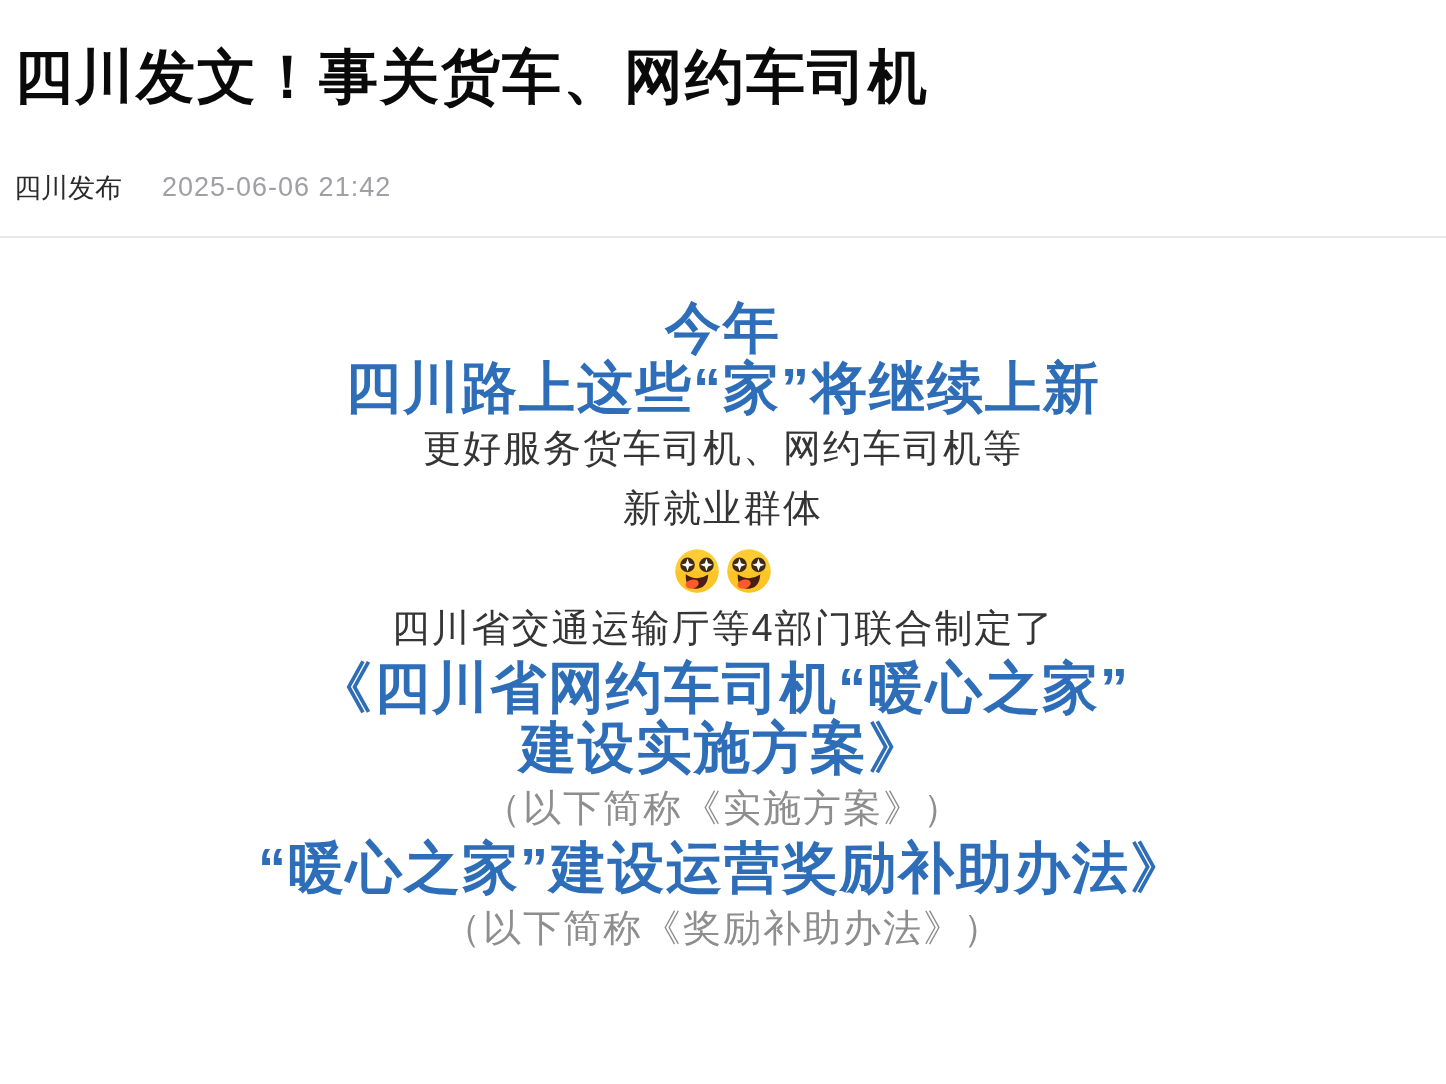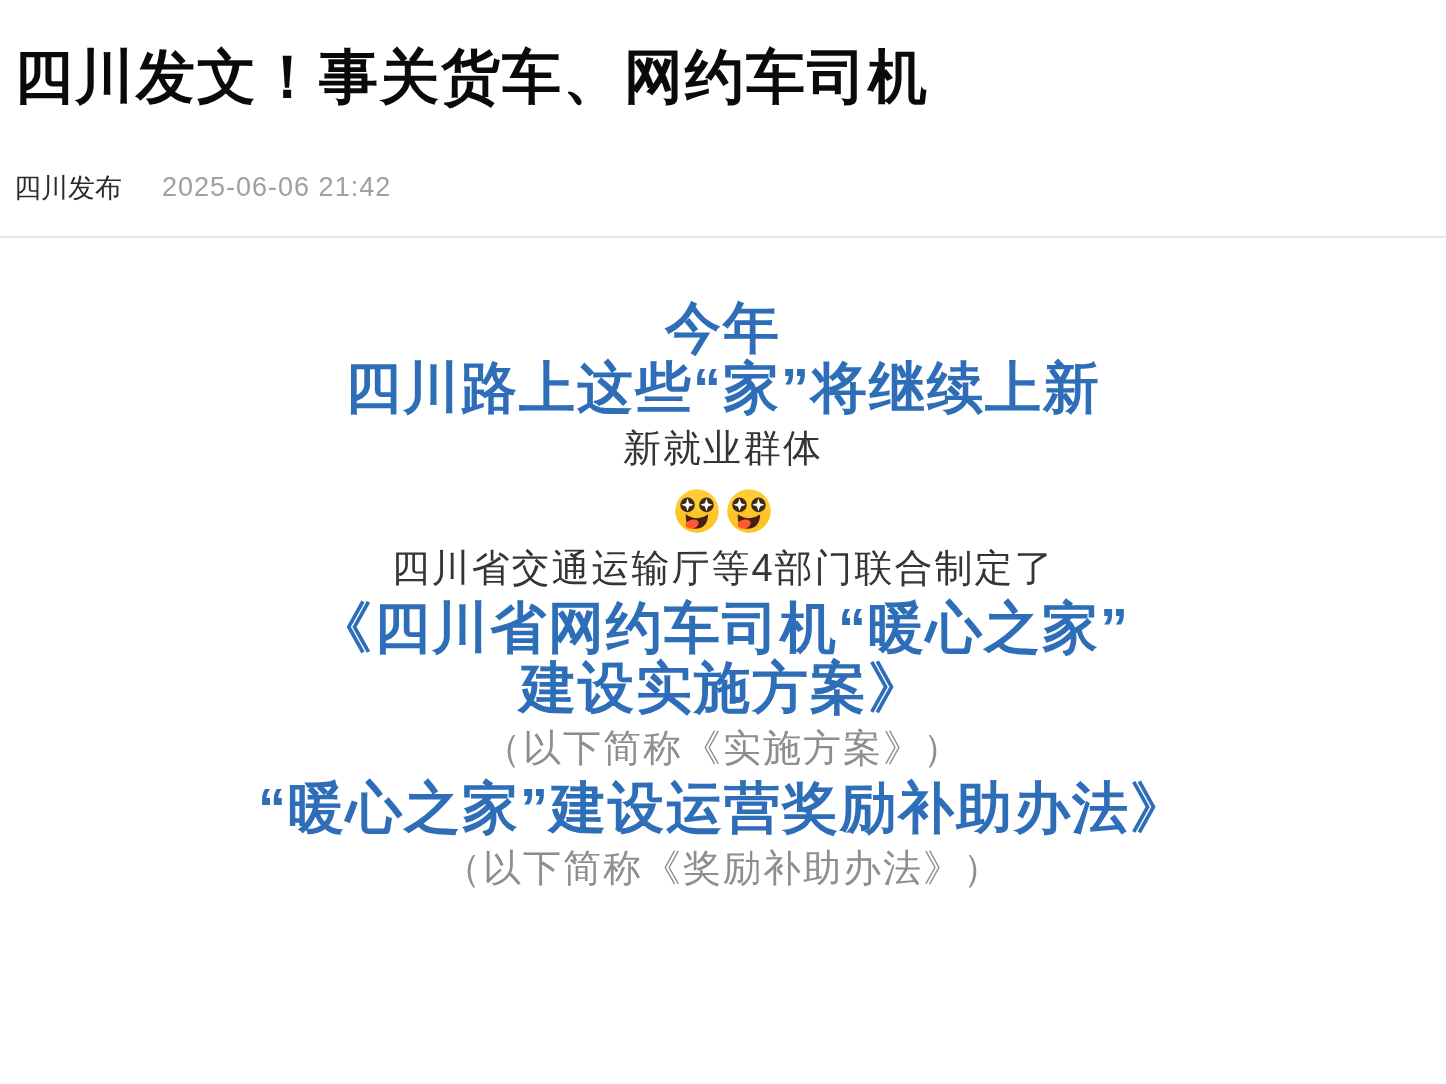--- a/index.html
+++ b/index.html
@@ -84,20 +84,21 @@
   <div class="meta">
     <span class="source">四川发布</span>
     <span class="timestamp">2025-06-06 21:42</span>
   </div>
 
   <hr class="divider">
 
   <div class="article-body">
       <p class="line s-blue">今年</p>
       <p class="line s-blue">四川路上这些“家”将继续上新</p>
+      <p class="line s-dark">更好服务货车司机、网约车司机等</p>
       <p class="line s-dark">新就业群体</p>
       <p class="line s-emoji"><span class="emoji">
     <svg viewBox="0 0 36 36" aria-hidden="true">
       <circle cx="18" cy="18" r="17" fill="#ffcc33"></circle>
       <path d="M35 18a17 17 0 0 1-17 17A17 17 0 0 1 1 18" fill="#f6b40e" opacity="0.35"></path>
       <circle cx="10.6" cy="13.2" r="5.7" fill="#3f2a14"></circle>
       <circle cx="25.4" cy="13.2" r="5.7" fill="#3f2a14"></circle>
       <path d="M10.6 8.3 L11.85 11.95 L15.5 13.2 L11.85 14.45 L10.6 18.1 L9.35 14.45 L5.7 13.2 L9.35 11.95 Z" fill="#ffffff"></path>
       <path d="M25.4 8.3 L26.65 11.95 L30.3 13.2 L26.65 14.45 L25.4 18.1 L24.15 14.45 L20.5 13.2 L24.15 11.95 Z" fill="#ffffff"></path>
       <path d="M9.2 20.6 Q18 26.6 26.8 20.8 Q26.2 31.8 16.8 31.9 Q8.8 31.9 9.2 20.6 Z" fill="#4a1e12"></path>

